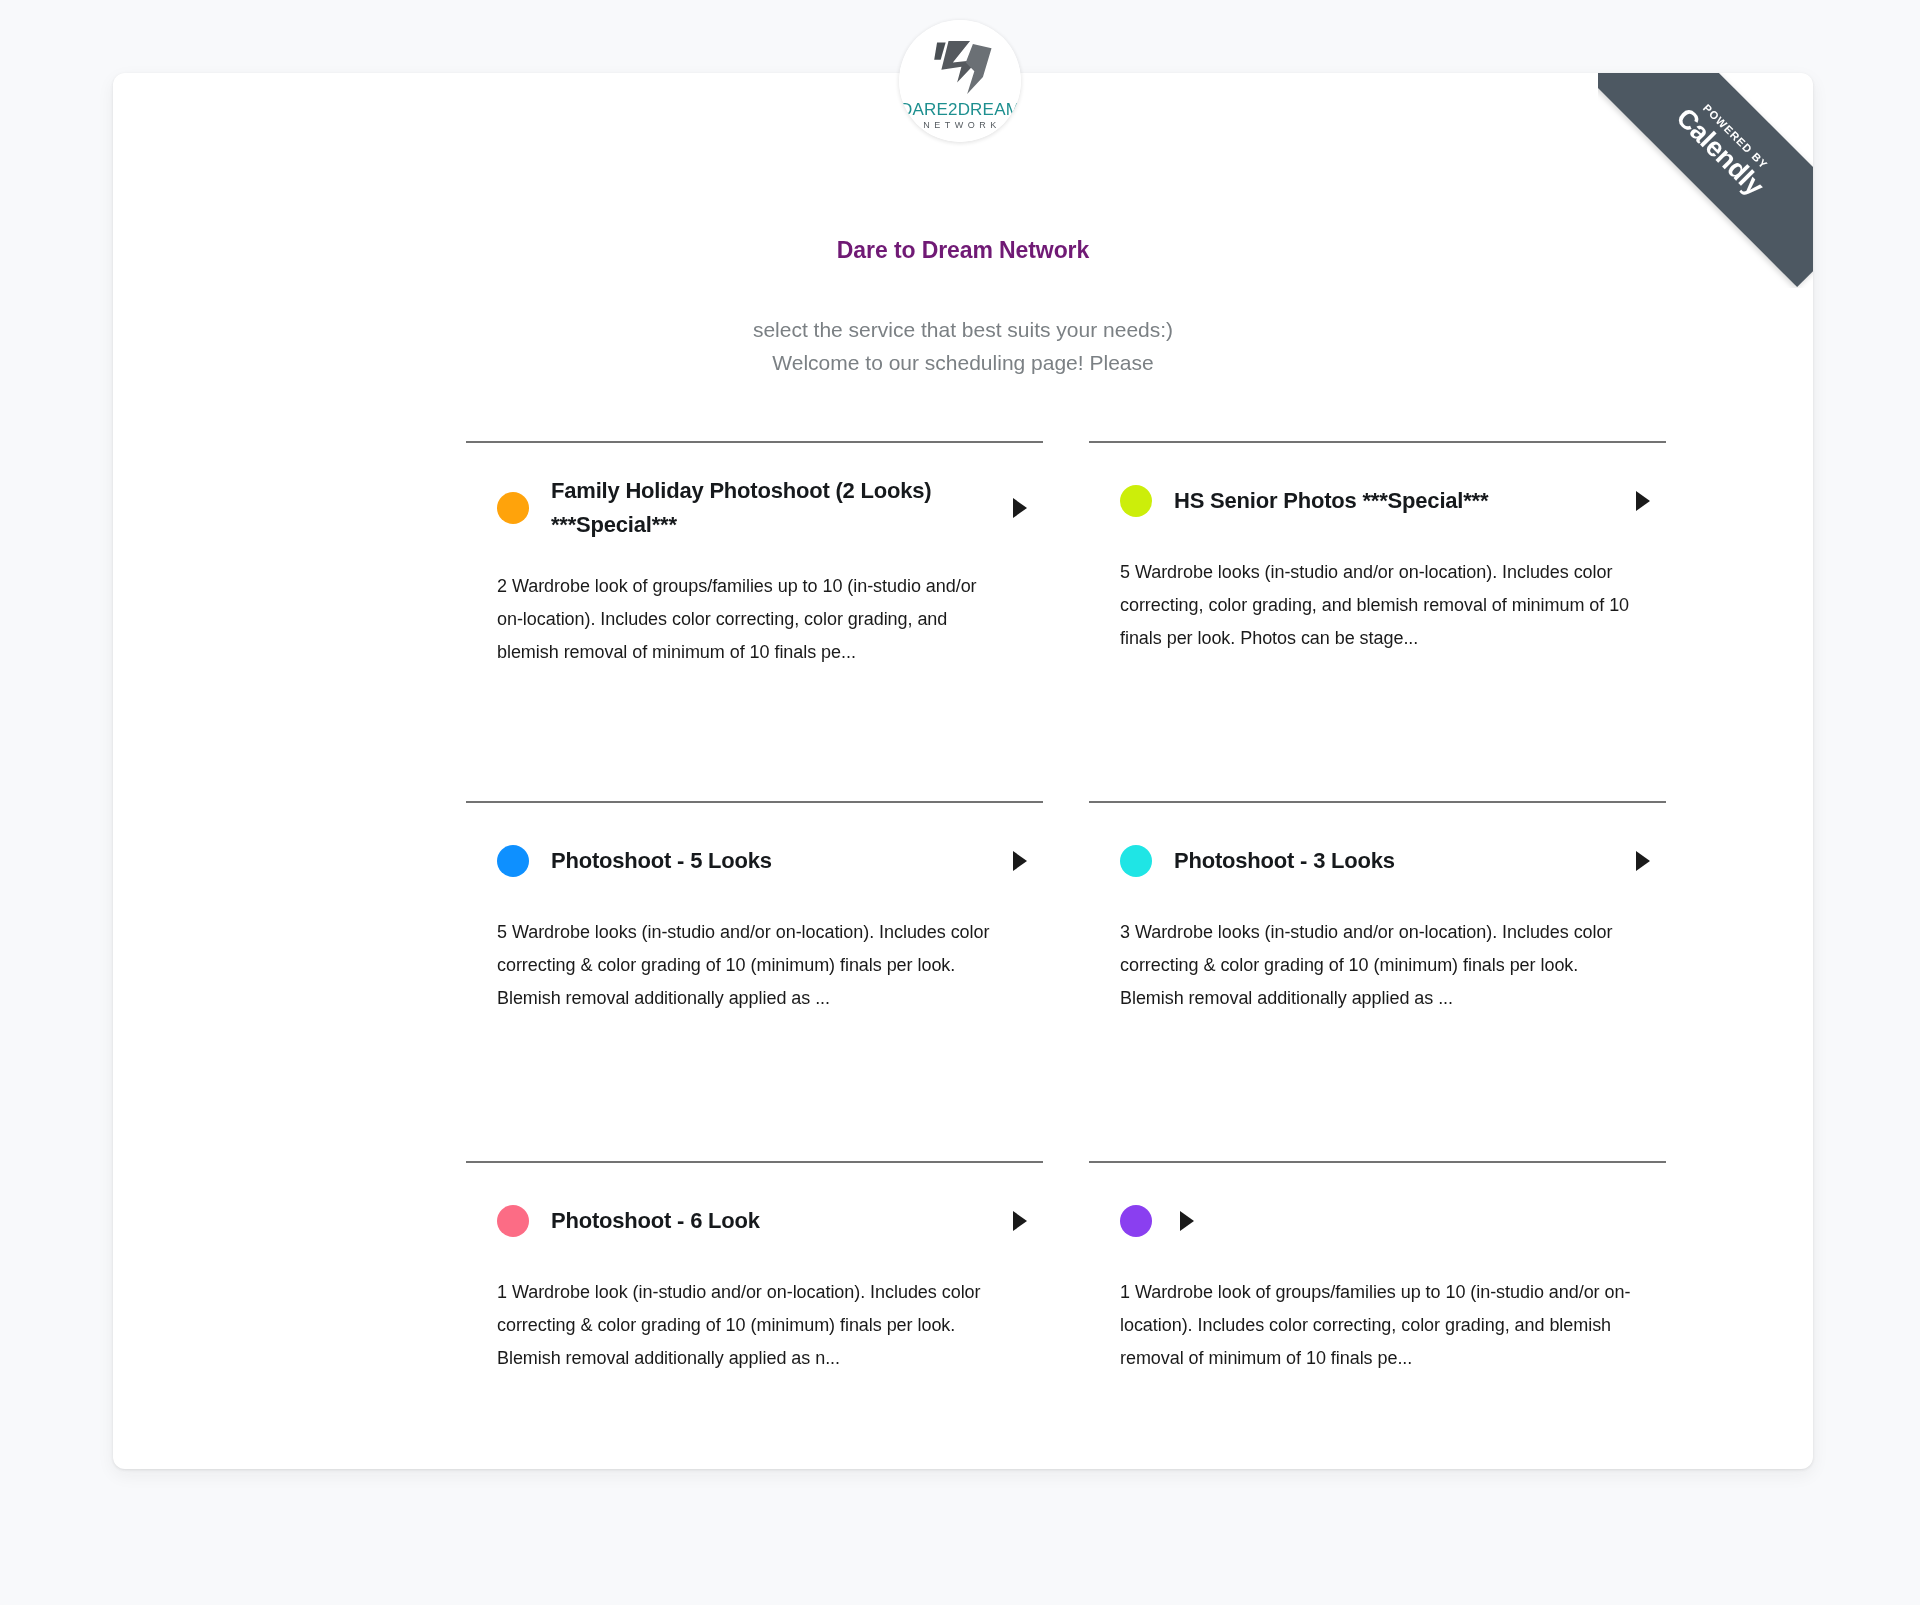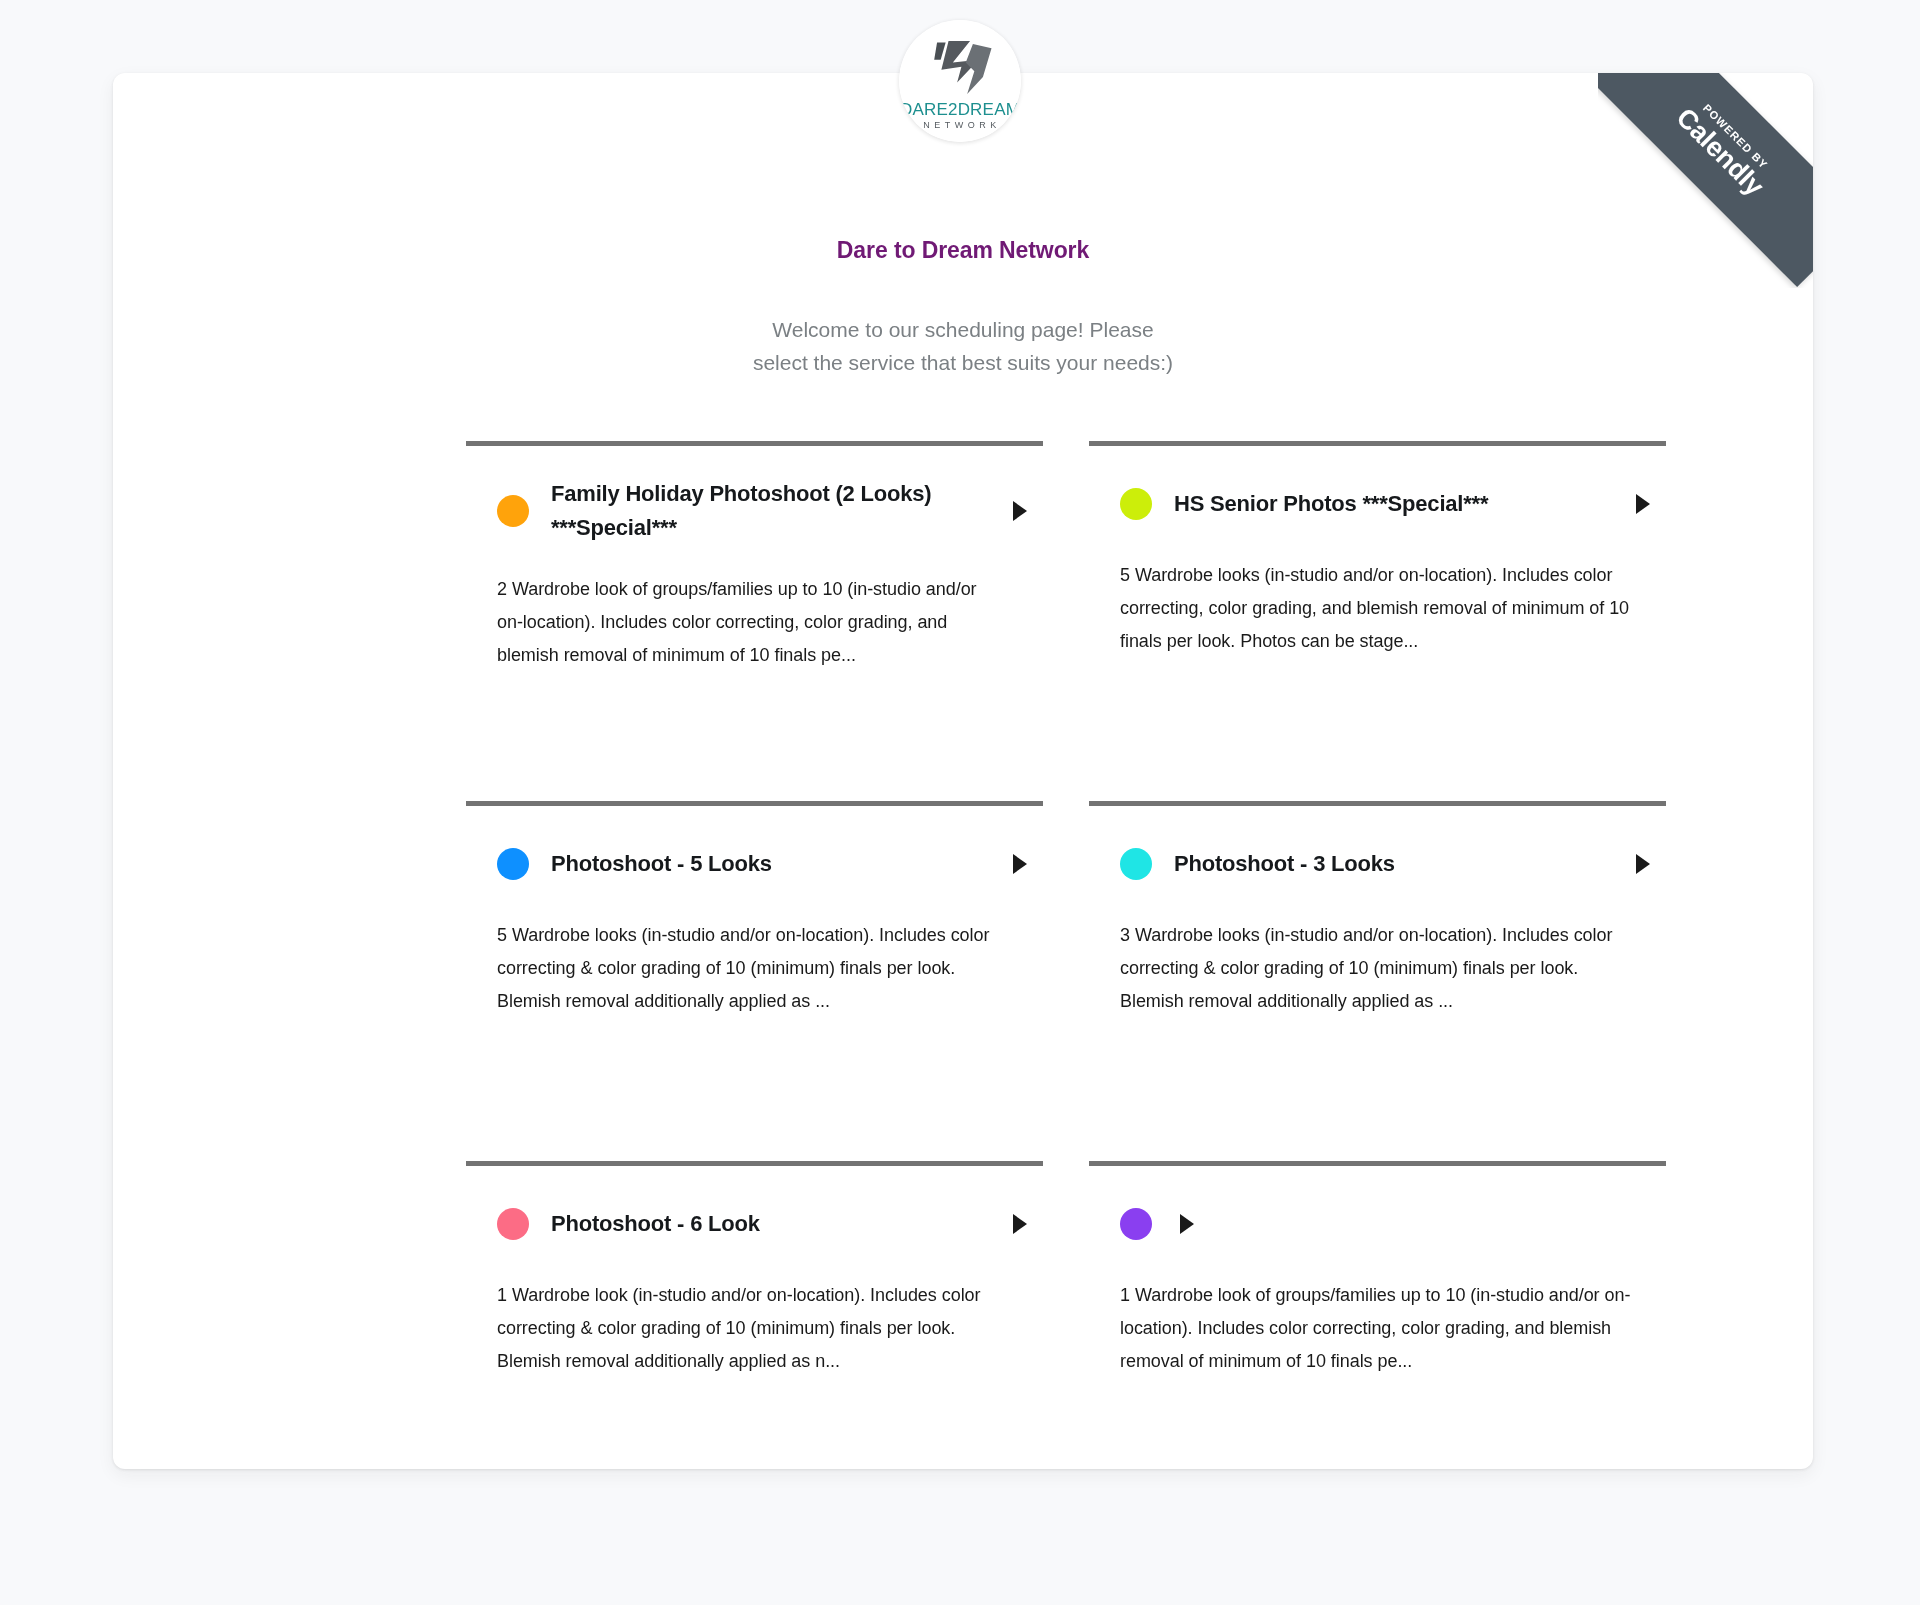--- a/index.html
+++ b/index.html
@@ -156,21 +156,21 @@
     left: 353px;
     width: 1200px;
     display: grid;
     grid-template-columns: 577px 577px;
     column-gap: 46px;
     row-gap: 0;
   }
 
   .event-card {
     position: relative;
-    border-top: 5px solid #737373;
+    border-top: 2px solid #737373;
     min-height: 360px;
     padding: 31px 0 0 0;
     cursor: pointer;
   }
 
   .event-head {
     display: flex;
     align-items: center;
     padding: 0 10px 0 31px;
     min-height: 54px;
@@ -224,22 +224,22 @@
     <div class="ribbon">
       <div class="ribbon-band" style="background: rgb(77, 88, 98);">
         <div class="ribbon-powered">POWERED BY</div>
         <div class="ribbon-brand">Calendly</div>
       </div>
     </div>
 
     <h1 class="profile-title">Dare to Dream Network</h1>
 
     <div class="profile-welcome">
+      <span>select the service that best suits your needs:)</span>
       <span>Welcome to our scheduling page! Please</span>
-      <span>select the service that best suits your needs:)</span>
     </div>
 
     <div class="events-grid">
 
       <div class="event-card col-left">
         <div class="event-head">
           <span class="event-dot" style="background: rgb(255, 163, 11);"></span>
           <span class="event-title">Family Holiday Photoshoot (2 Looks) ***Special***</span>
           <span class="event-arrow">
             <svg width="16" height="22" viewBox="0 0 16 22" aria-hidden="true">

